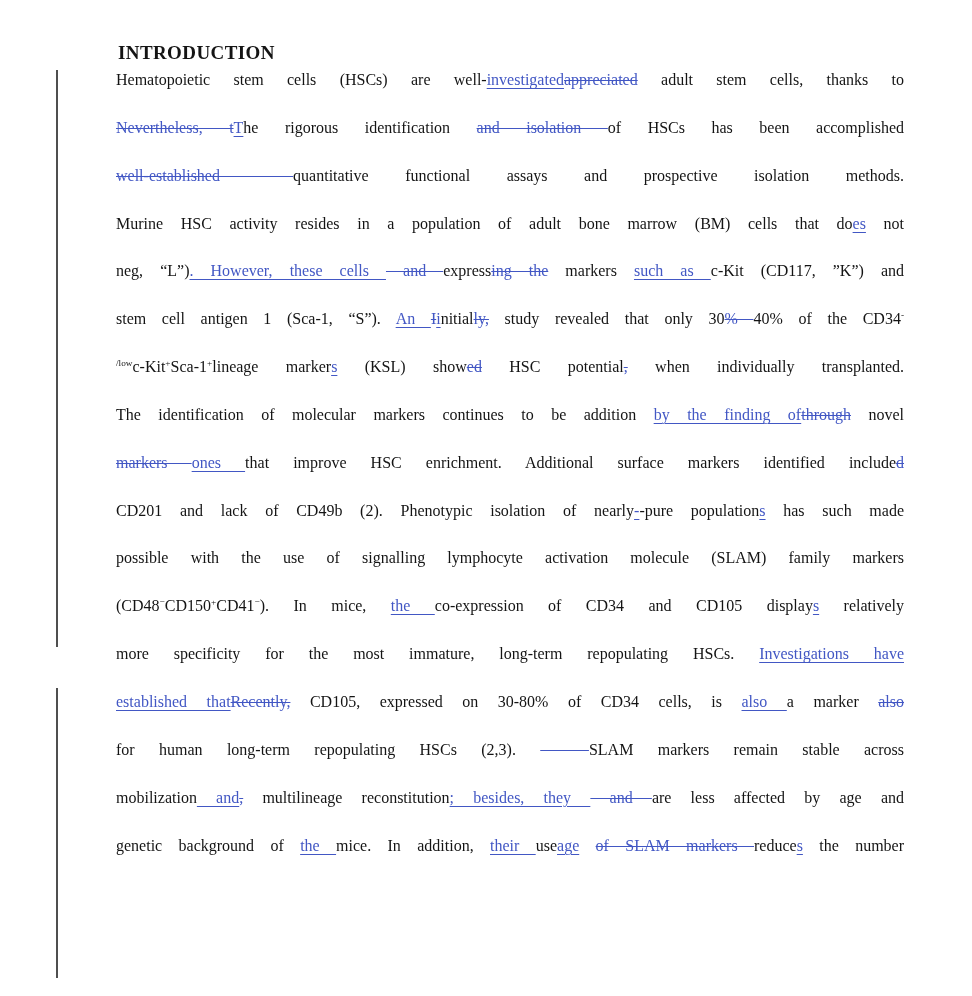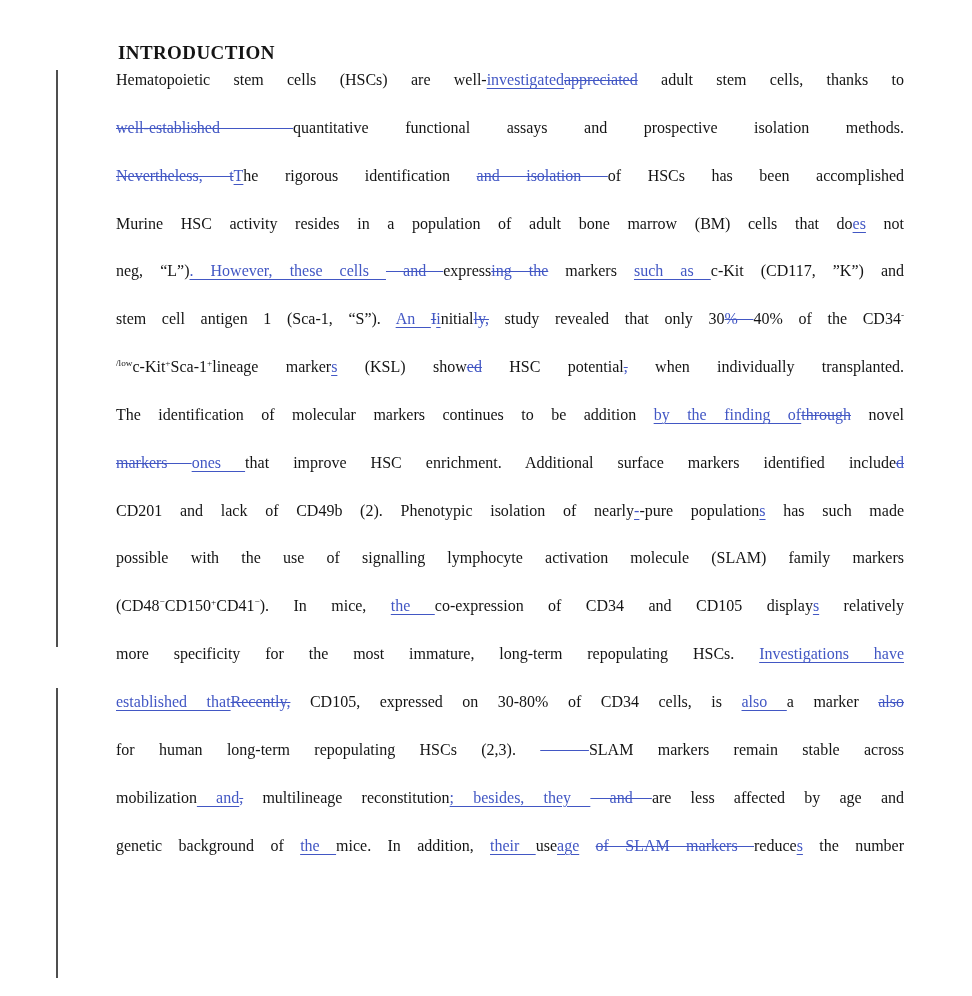--- a/index.html
+++ b/index.html
@@ -57,22 +57,22 @@
     vertical-align: super;
   }
 </style>
 </head>
 <body>
 
 <div class="page">
   <div class="heading">INTRODUCTION</div>
   <div class="paragraph">
       <div class="line"><span class="run-n">Hematopoietic stem cells (HSCs) are well-</span><span class="run-i">investigated</span><span class="run-d">appreciated</span><span class="run-n"> adult stem cells, thanks to</span></div>
+      <div class="line"><span class="run-d">Nevertheless, t</span><span class="run-i">T</span><span class="run-n">he rigorous identification </span><span class="run-d">and isolation&nbsp;</span><span class="run-n">of HSCs has been accomplished</span></div>
       <div class="line"><span class="run-d">well-established &nbsp;</span><span class="run-n">quantitative functional assays and prospective isolation methods.</span></div>
-      <div class="line"><span class="run-d">Nevertheless, t</span><span class="run-i">T</span><span class="run-n">he rigorous identification </span><span class="run-d">and isolation&nbsp;</span><span class="run-n">of HSCs has been accomplished</span></div>
       <div class="line"><span class="run-n">Murine HSC activity resides in a population of adult bone marrow (BM) cells that do</span><span class="run-i">es</span><span class="run-n"> not</span></div>
       <div class="line"><span class="run-n">neg, “L”)</span><span class="run-i">. However, these cells </span><span class="run-d">&nbsp;and&nbsp;</span><span class="run-n">express</span><span class="run-d">ing the</span><span class="run-n"> markers </span><span class="run-i">such as </span><span class="run-n">c-Kit (CD117, ”K”) and</span></div>
       <div class="line"><span class="run-n">stem cell antigen 1 (Sca-1, “S”). </span><span class="run-i">An </span><span class="run-d">I</span><span class="run-i">i</span><span class="run-n">nitial</span><span class="run-d">ly,</span><span class="run-n"> study revealed that only 30</span><span class="run-d">%&nbsp;</span><span class="run-n">40% of the CD34</span><sup class="run-n">-</sup></div>
       <div class="line"><sup class="run-n">/low</sup><span class="run-n">c-Kit</span><sup class="run-n">+</sup><span class="run-n">Sca-1</span><sup class="run-n">+</sup><span class="run-n">lineage marker</span><span class="run-i">s</span><span class="run-n"> (KSL) show</span><span class="run-d">ed</span><span class="run-n"> HSC potential</span><span class="run-d">,</span><span class="run-n"> when individually transplanted.</span></div>
       <div class="line"><span class="run-n">The identification of molecular markers continues to be addition </span><span class="run-i">by the finding of</span><span class="run-d">through</span><span class="run-n"> novel</span></div>
       <div class="line"><span class="run-d">markers&nbsp;</span><span class="run-i">ones </span><span class="run-n">that improve HSC enrichment. Additional surface markers identified include</span><span class="run-d">d</span></div>
       <div class="line"><span class="run-n">CD201 and lack of CD49b (2). Phenotypic isolation of nearly</span><span class="run-i">-</span><span class="run-n">-pure population</span><span class="run-i">s</span><span class="run-n"> has such made</span></div>
       <div class="line"><span class="run-n">possible with the use of signalling lymphocyte activation molecule (SLAM) family markers</span></div>
       <div class="line"><span class="run-n">(CD48</span><sup class="run-n">−</sup><span class="run-n">CD150</span><sup class="run-n">+</sup><span class="run-n">CD41</span><sup class="run-n">−</sup><span class="run-n">). In mice, </span><span class="run-i">the </span><span class="run-n">co-expression of CD34 and CD105 display</span><span class="run-i">s</span><span class="run-n"> relatively</span></div>
       <div class="line"><span class="run-n">more specificity for the most immature, long-term repopulating HSCs. </span><span class="run-i">Investigations have</span></div>

